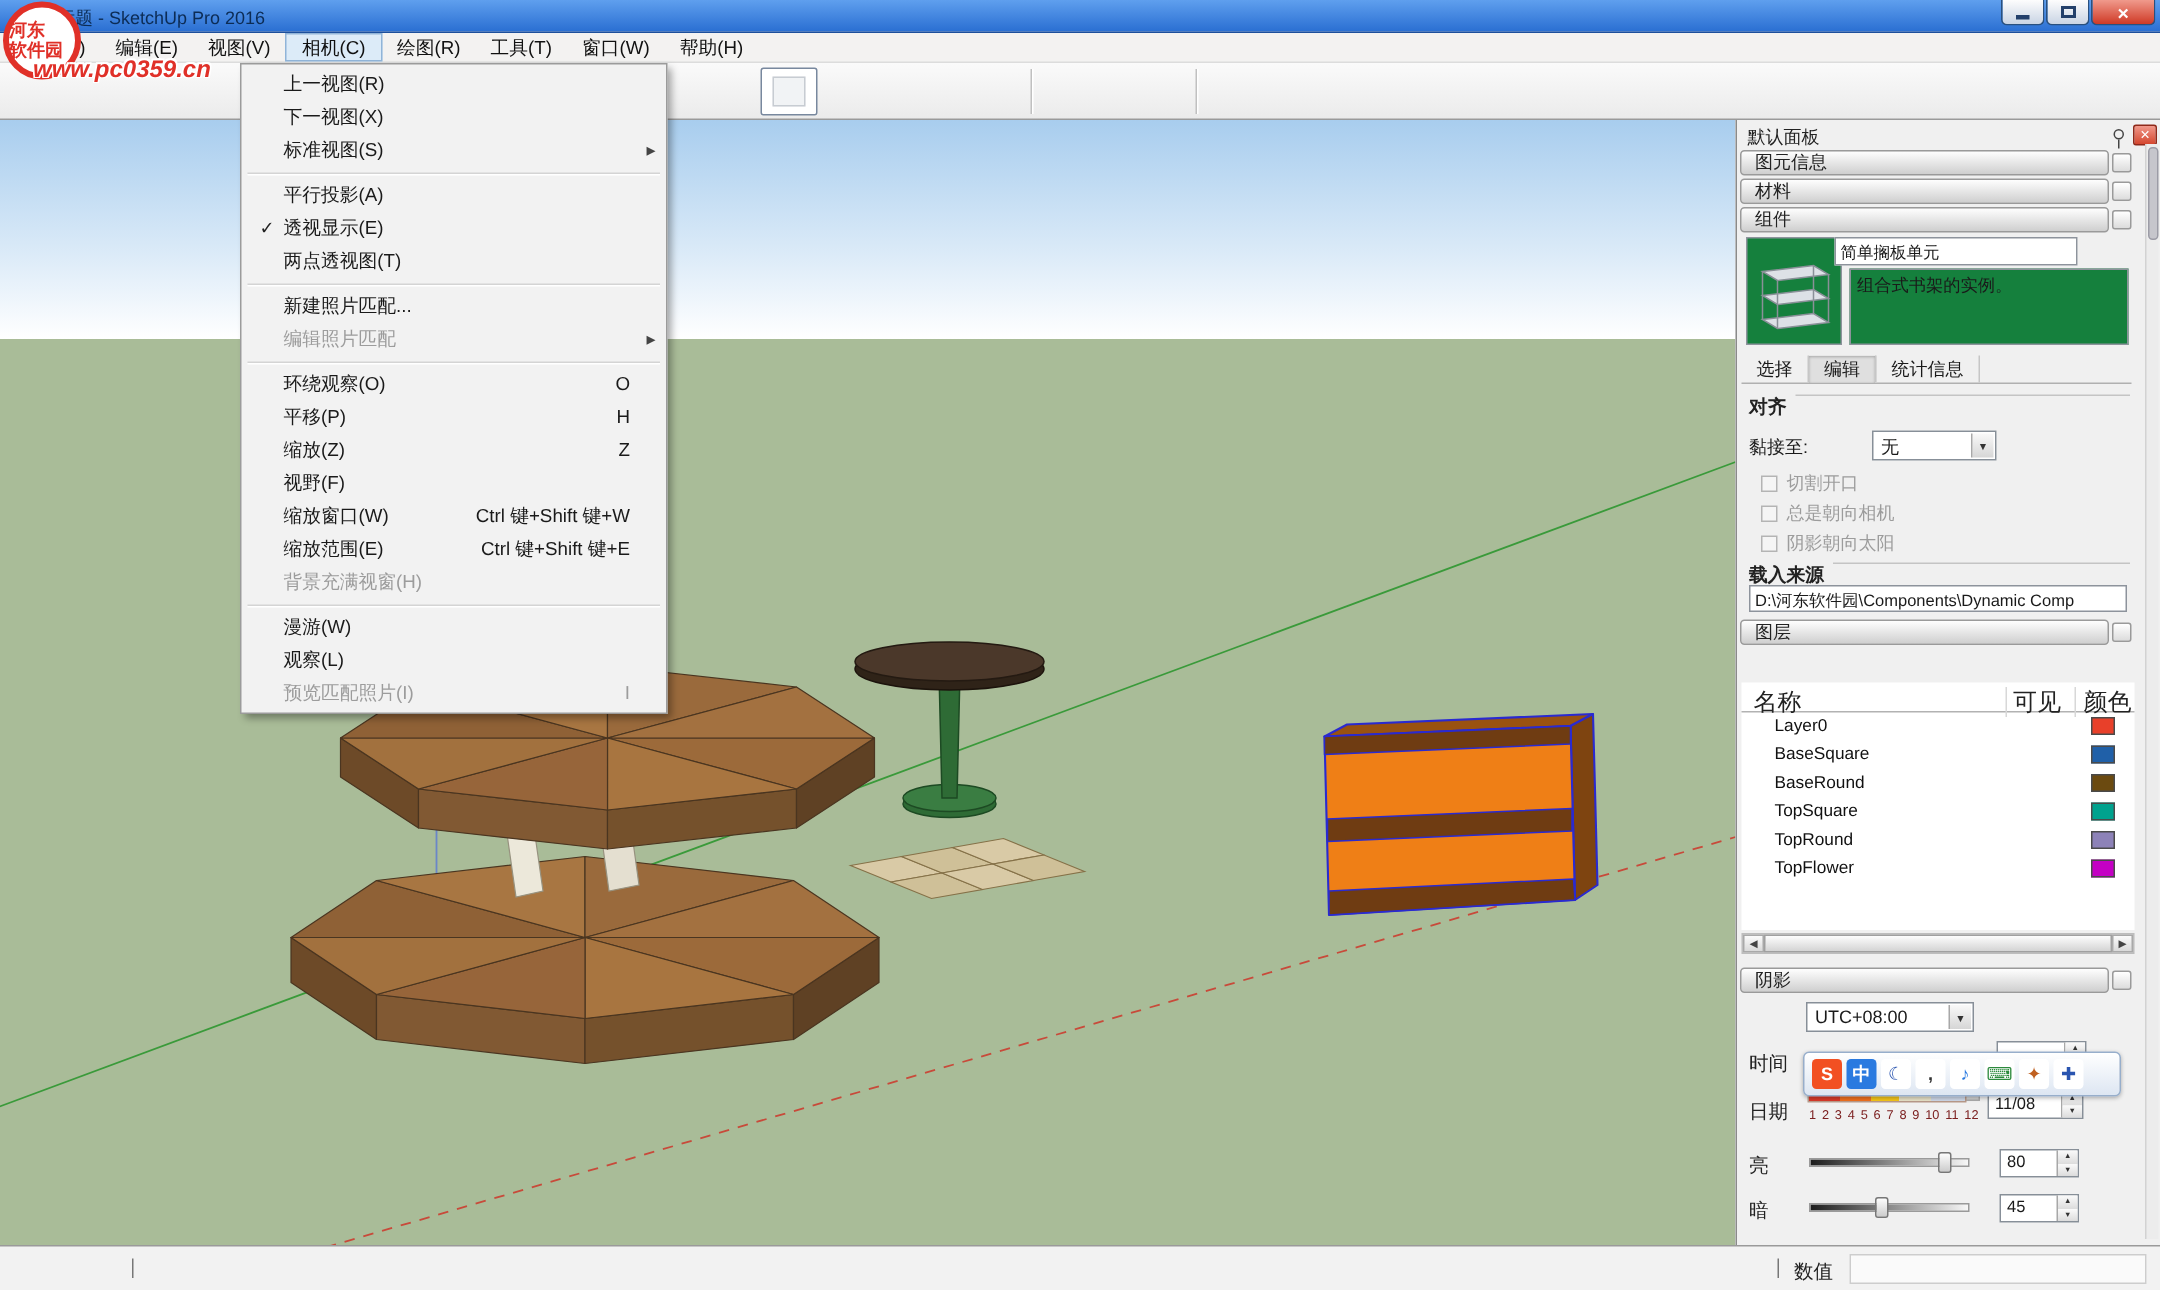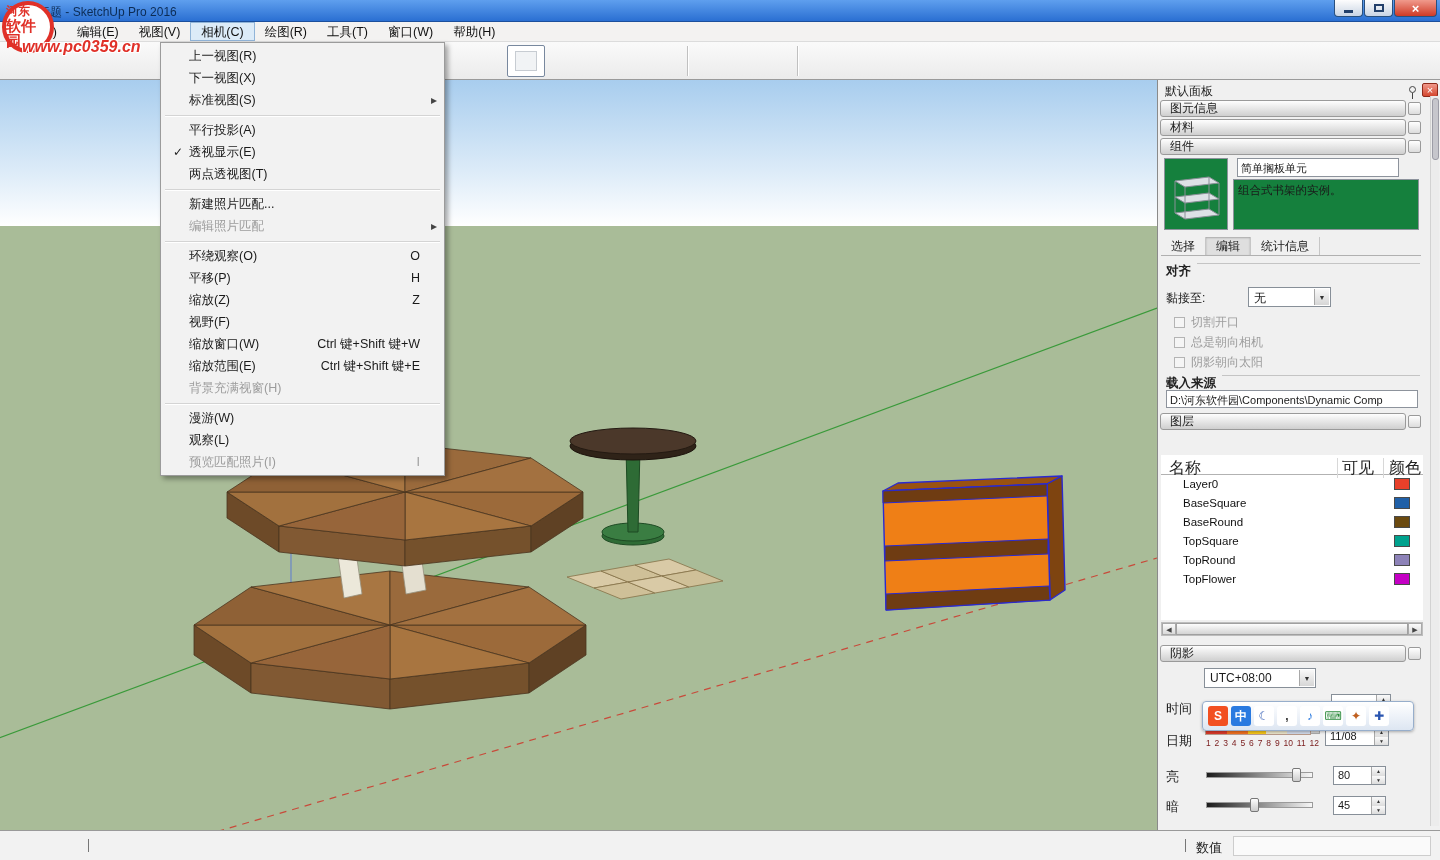--- a/index.html
+++ b/index.html
@@ -101,21 +101,21 @@
 
   
   #ime{position:absolute;left:1202px;top:701px;width:212px;height:30px;background:linear-gradient(#ffffff,#dde6f2);border:1px solid #97aecb;border-radius:4px;display:flex;align-items:center;gap:3px;padding:0 5px;z-index:45;box-shadow:0 1px 3px rgba(0,0,0,.3)}
   .ime-icon{width:20px;height:20px;border-radius:3px;display:flex;align-items:center;justify-content:center;font-size:12px;font-weight:bold;cursor:default}
   #ime-strip{position:absolute;left:1205px;top:722px;width:106px;height:13px;border:1px solid #b89a8a;background:linear-gradient(90deg,#d93a2a 0 20%,#f07020 20% 40%,#f5c518 40% 58%,#e8e2c8 58% 78%,#cfd8e8 78% 100%);z-index:40}
 
   
   #watermark{position:absolute;left:0;top:0;width:230px;height:62px;z-index:60;pointer-events:none}
   #wm-circle{position:absolute;left:2px;top:1px;width:52px;height:52px;border-radius:50%;background:#fff;border:4px solid #e03028;display:flex;flex-direction:column;align-items:flex-start;justify-content:center;color:#e03028;font-weight:bold;line-height:1.05}
   #wm-site{font-size:12px}
-  #wm-site2{font-size:15px}
+  #wm-site2{font-size:12px}
   #wm-url{position:absolute;left:22px;top:38px;font-size:16px;font-weight:bold;font-style:italic;color:#e03028;text-shadow:-1px -1px 0 #fff,1px -1px 0 #fff,-1px 1px 0 #fff,1px 1px 0 #fff}
 </style>
 </head>
 <body>
 
 <div id="app">
 
   <div id="titlebar">
     <span id="title-text">无标题 - SketchUp Pro 2016</span>
     <div id="winbtns">
@@ -256,21 +256,21 @@
           <polygon points="10,22 44,18 54,24 20,28"></polygon>
           <polygon points="10,38 44,34 54,40 20,44"></polygon>
           <polygon points="10,54 44,50 54,56 20,60"></polygon>
           <line x1="10" y1="22" x2="10" y2="54"></line>
           <line x1="44" y1="18" x2="44" y2="50"></line>
           <line x1="54" y1="24" x2="54" y2="56"></line>
           <line x1="20" y1="28" x2="20" y2="60"></line>
         </g>
       </svg>
     </div>
-    <div class="text-input" style="left:79px;top:78px;width:162px;height:19px">简单搁板单元</div>
+    <div class="text-input" style="left:65px;top:78px;width:162px;height:19px">简单搁板单元</div>
     <div class="white-box" style="left:75px;top:99px;width:186px;height:51px;font-size:11.5px;padding:3px 4px">组合式书架的实例。</div>
 
     <div id="tabs">
 
         <div class="tab">选择</div>
 
         <div class="tab selected">编辑</div>
 
         <div class="tab">统计信息</div>
       </div>

